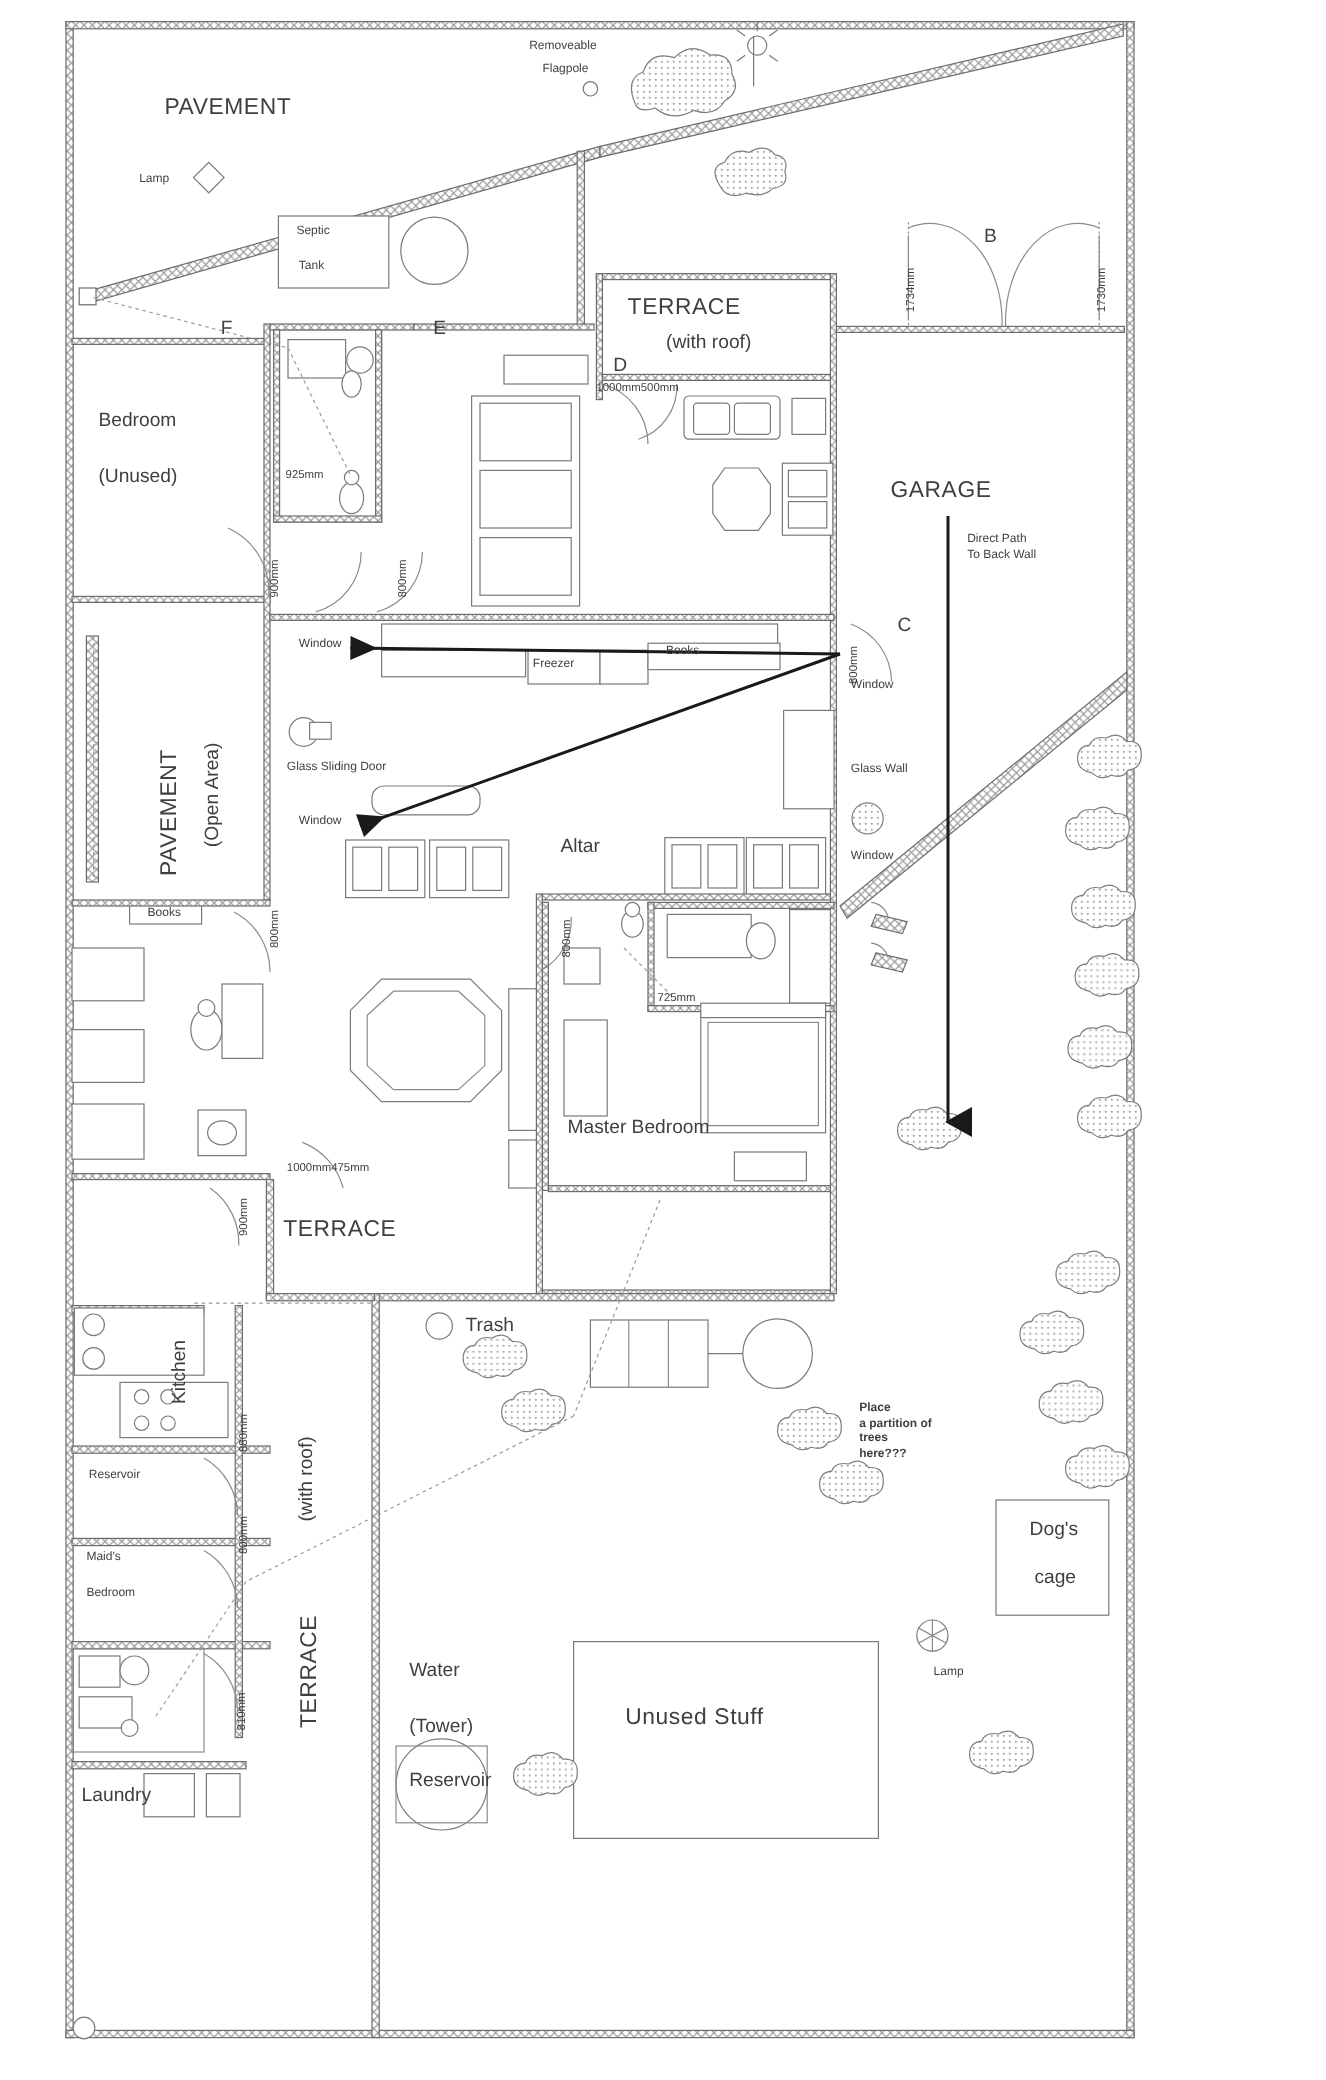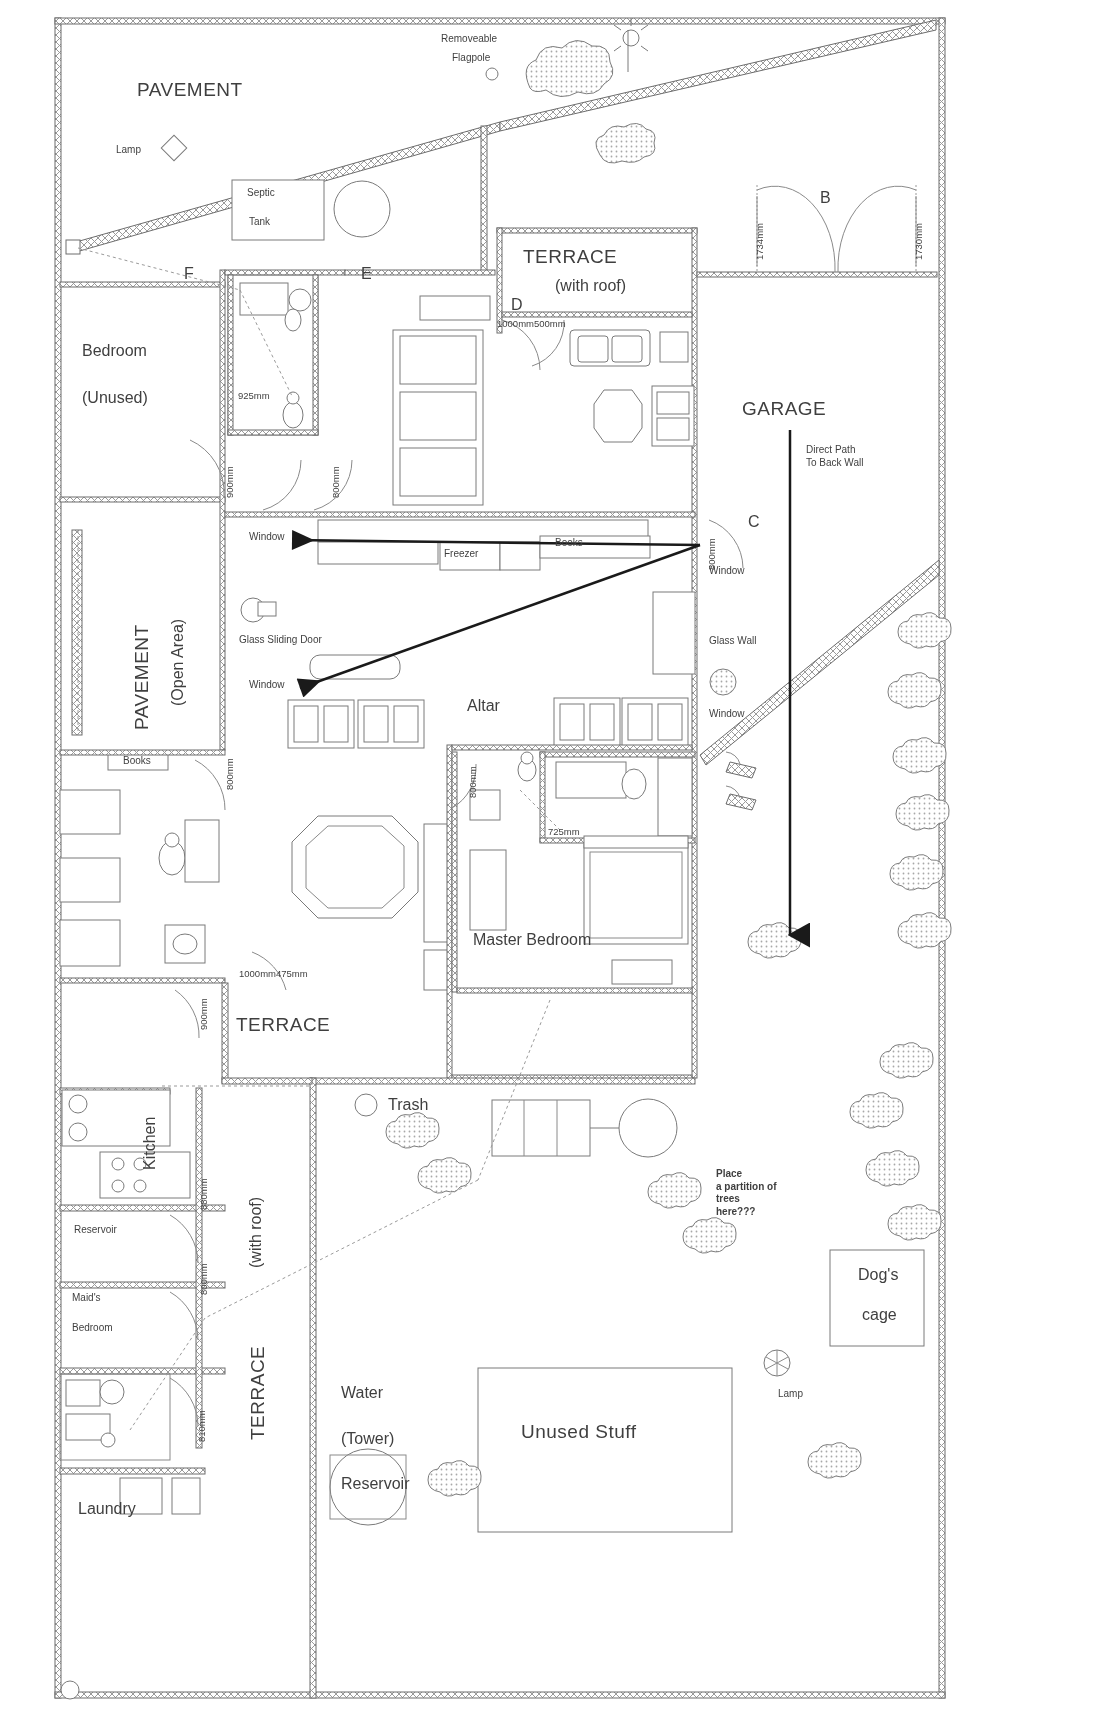--- a/index.html
+++ b/index.html
@@ -325,21 +325,21 @@
 
 <div class="lbl big" style="left:236px;top:1013px;">TERRACE</div>
 
 <div class="lbl big vert" style="left:246px;top:1280px;height:160px;">TERRACE</div>
 <div class="lbl mid vert" style="left:246px;top:1168px;height:100px;">(with roof)</div>
 
 <div class="lbl mid vert" style="left:140px;top:1080px;height:90px;">Kitchen</div>
 <div class="lbl sm" style="left:74px;top:1224px;">Reservoir</div>
 <div class="lbl sm" style="left:72px;top:1292px;">Maid's</div>
 <div class="lbl sm" style="left:72px;top:1322px;">Bedroom</div>
-<div class="lbl mid" style="left:78px;top:1487px;margin-top:12px;">Laundry</div>
+<div class="lbl mid" style="left:68px;top:1487px;">Laundry</div>
 
 <div class="lbl mid" style="left:388px;top:1095px;">Trash</div>
 
 <div class="lbl mid" style="left:341px;top:1383px;">Water</div>
 <div class="lbl mid" style="left:341px;top:1474px;">Reservoir</div>
 <div class="lbl mid" style="left:341px;top:1429px;">(Tower)</div>
 
 <div class="lbl big" style="left:521px;top:1420px;">Unused Stuff</div>
 <div class="lbl mid" style="left:858px;top:1265px;">Dog's</div>
 <div class="lbl mid" style="left:862px;top:1305px;">cage</div>

